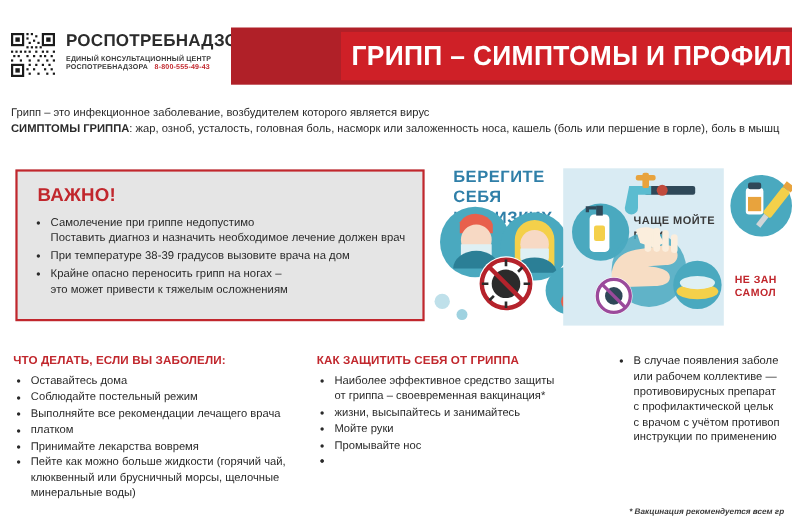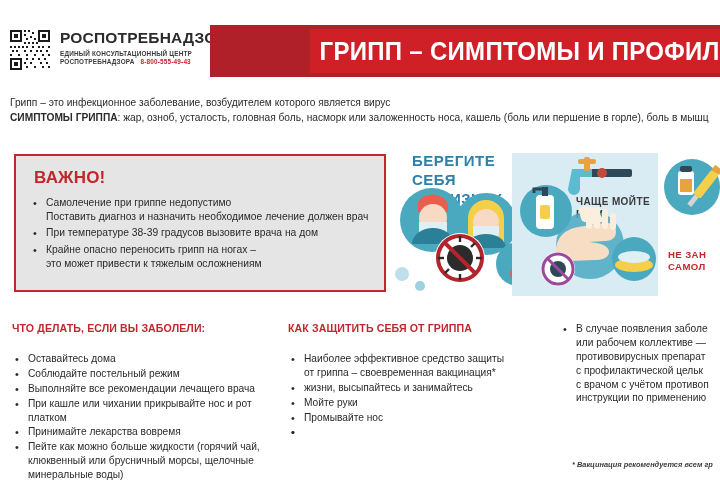--- a/index.html
+++ b/index.html
@@ -56,21 +56,21 @@
   .panelB-cap{position:absolute;left:64px;top:42px;font-size:10px;font-weight:700;color:#3a3a3a;letter-spacing:.4px;line-height:1.3;width:80px;}
   .panelC{position:absolute;left:272px;top:3px;width:58px;height:143px;}
   .panelC-cap{position:absolute;left:6px;top:96px;font-size:9.6px;font-weight:700;color:#c1272d;letter-spacing:.4px;line-height:1.3;white-space:nowrap;}
 
   
   .cols{position:absolute;left:0;top:322px;width:740px;height:160px;}
   .col{position:absolute;top:0;}
   .col1{left:12px;width:268px;}
   .col2{left:288px;width:260px;}
   .col3{left:560px;width:180px;}
-  .col-head{font-size:10.6px;font-weight:700;color:#c1272d;letter-spacing:.1px;margin-bottom:18px;white-space:nowrap;}
+  .col-head{font-size:10.6px;font-weight:700;color:#c1272d;letter-spacing:.1px;margin-bottom:6px;white-space:nowrap;}
   .col ul{margin:0;padding:0;list-style:none;}
   .col ul li{position:relative;font-size:10.2px;line-height:1.36;margin-bottom:1px;padding-left:16px;color:#2a2a2a;}
   .col ul li .bullet{position:absolute;left:3px;top:0;font-size:11px;color:#2a2a2a;}
   .nowrapline{white-space:nowrap;display:block;}
   .footnote{position:absolute;left:572px;top:460px;width:180px;font-size:7.4px;font-style:italic;font-weight:600;color:#3a3a3a;white-space:nowrap;}
 </style>
 </head>
 <body>
 
 <div class="poster">
@@ -311,21 +311,20 @@
   <div class="cols">
 
     <div class="col col1">
       <div class="col-head">ЧТО ДЕЛАТЬ, ЕСЛИ ВЫ ЗАБОЛЕЛИ:</div>
       <ul>
         <li><span class="bullet">•</span><span>Оставайтесь дома</span></li>
         <li><span class="bullet">•</span><span>Соблюдайте постельный режим</span></li>
         <li><span class="bullet">•</span><span>Выполняйте все рекомендации лечащего врача</span></li>
         <li>
             <span class="bullet">•</span>
-          <span class="nowrapline">При кашле или чихании прикрывайте нос и рот</span>
           <span class="nowrapline">платком</span>
         </li>
         <li><span class="bullet">•</span><span>Принимайте лекарства вовремя</span></li>
         <li>
             <span class="bullet">•</span>
           <span class="nowrapline">Пейте как можно больше жидкости (горячий чай,</span>
           <span class="nowrapline">клюквенный или брусничный морсы, щелочные</span>
           <span class="nowrapline">минеральные воды)</span>
         </li>
       </ul>

